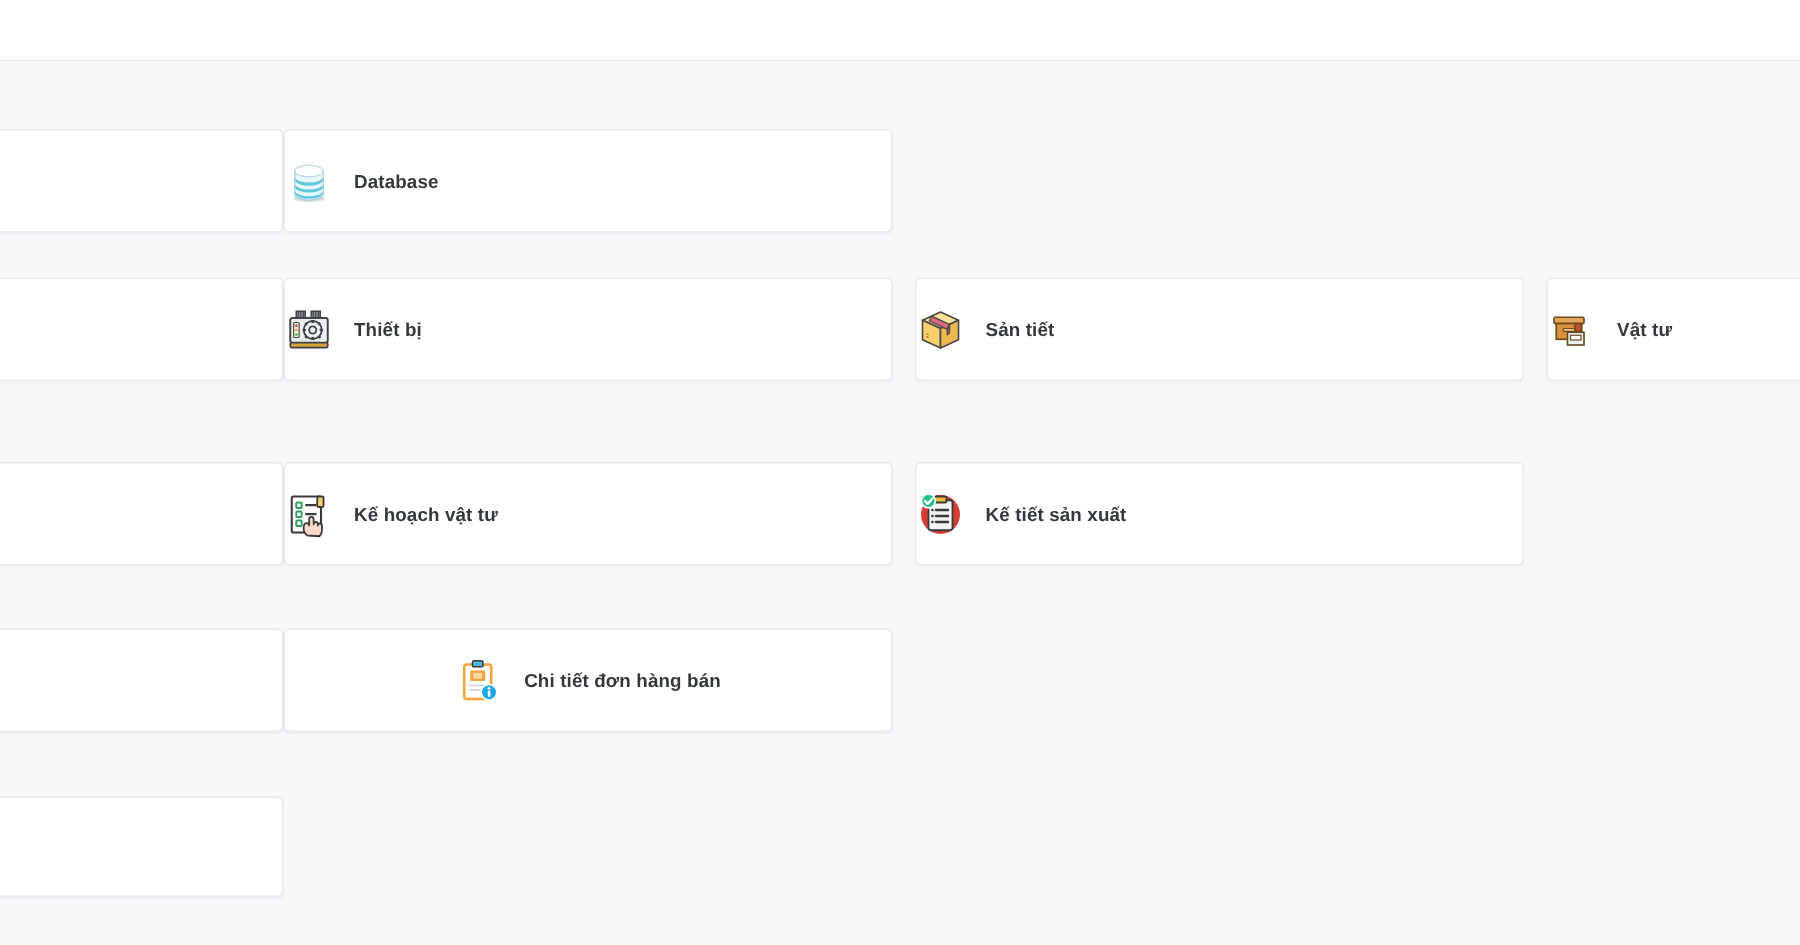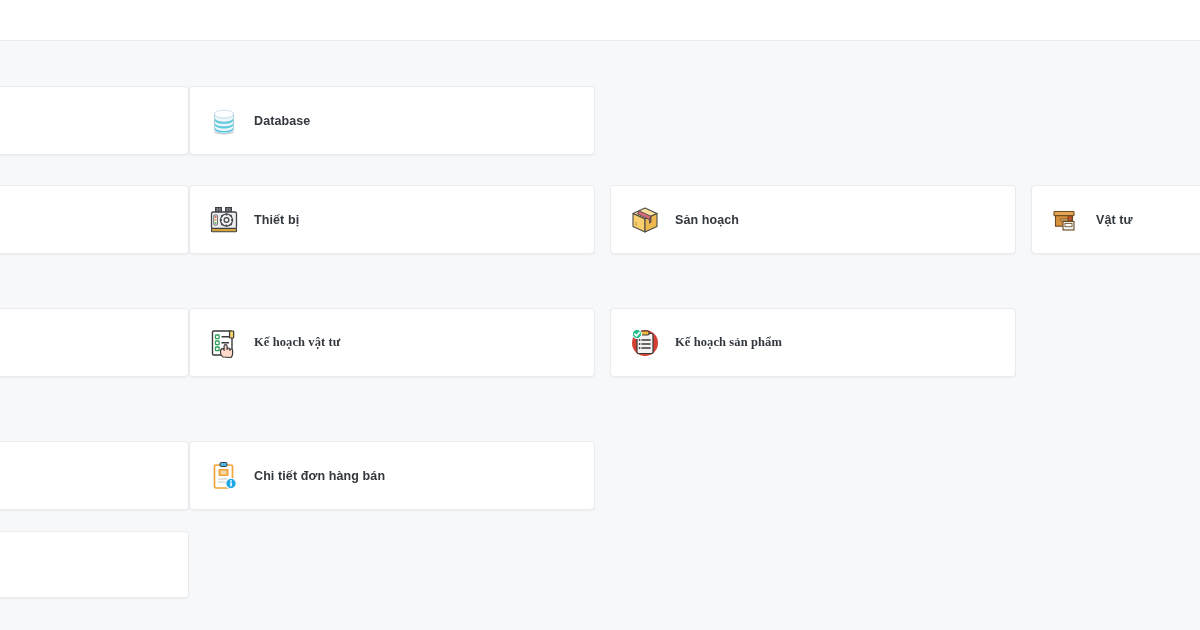--- a/index.html
+++ b/index.html
@@ -43,21 +43,20 @@
     border-radius: 4px;
     box-shadow: 0 1px 2px rgba(16, 24, 40, 0.045);
     display: flex;
     align-items: center;
     overflow: hidden;
   }
 
   .card-inner {
     display: flex;
     align-items: center;
-    padding-left: 18px;
     gap: 14px;
   }
 
   .card-icon {
     width: 32px;
     height: 32px;
     flex: 0 0 32px;
     display: block;
   }
 
@@ -70,22 +69,22 @@
   }
 
   
   .col-a { left: -114px; width: 303px; }
   .col-b { left: 189px;  width: 406px; }
   .col-c { left: 610px;  width: 406px; }
   .col-d { left: 1031px; width: 406px; }
 
   .row-1 { top: 45px;  height: 69px; }
   .row-2 { top: 144px; height: 69px; }
-  .row-3 { top: 267px; height: 69px; font-family: Liberation Serif, serif; }
-  .row-4 { top: 400px; height: 69px; }
+  .row-3 { top: 267px; height: 69px; }
+  .row-4 { top: 378px; height: 69px; justify-content: center; }
   .row-5 { top: 490px; height: 67px; }
 </style>
 </head>
 <body>
 
 <div class="topbar"></div>
 
 <div class="canvas">
 
   <div class="card col-a row-1">
@@ -159,21 +158,21 @@
       <span class="card-icon">
         <svg viewBox="0 0 32 32" width="32" height="32">
           <path d="M16 4 L28 9.5 L16 15 L4 9.5 Z" fill="#fbe09a" stroke="#4a4a4a" stroke-width="1.1" stroke-linejoin="round"></path>
           <path d="M4 9.5 L16 15 L16 28 L4 22.5 Z" fill="#f9cf6d" stroke="#4a4a4a" stroke-width="1.1" stroke-linejoin="round"></path>
           <path d="M28 9.5 L16 15 L16 28 L28 22.5 Z" fill="#edb94e" stroke="#4a4a4a" stroke-width="1.1" stroke-linejoin="round"></path>
           <path d="M10 6.8 L22 12.3 L20.5 15.6 L8.6 10 Z" fill="#d9697a" stroke="#4a4a4a" stroke-width="0.9" stroke-linejoin="round"></path>
           <path d="M20.5 15.6 L22 12.3 L22 18 L20.5 19.2 Z" fill="#c2566a" stroke="#4a4a4a" stroke-width="0.9" stroke-linejoin="round"></path>
           <path d="M6.5 18.5 l1.6 .7 m-1.6 1.1 l1.6 .7" stroke="#9a7a2e" stroke-width="0.8" fill="none"></path>
         </svg>
       </span>
-      <span class="card-label">Sản hoạch</span>
+      <span class="card-label">Sản tiết</span>
     </div>
   </div>
 
   <div class="card col-d row-2">
     <div class="card-inner">
       <span class="card-icon">
         <svg viewBox="0 0 32 32" width="32" height="32">
           <rect x="4" y="7.5" width="20" height="4.2" rx="0.8" fill="#e6a456" stroke="#6b4a1f" stroke-width="1.1"></rect>
           <rect x="5.5" y="11.7" width="17" height="10.5" fill="#d8913f" stroke="#6b4a1f" stroke-width="1.1"></rect>
           <rect x="10" y="15" width="8" height="1.9" rx="0.9" fill="#f0c98c" stroke="#6b4a1f" stroke-width="0.8"></rect>
@@ -224,21 +223,21 @@
           </g>
           <g fill="#3a3a3a">
             <circle cx="10.6" cy="13" r="0.9"></circle>
             <circle cx="10.6" cy="17" r="0.9"></circle>
             <circle cx="10.6" cy="21" r="0.9"></circle>
           </g>
           <circle cx="8" cy="7" r="4.6" fill="#22c08c" stroke="#ffffff" stroke-width="1"></circle>
           <path d="M5.8 7.1 l1.7 1.8 l3 -3.4" fill="none" stroke="#ffffff" stroke-width="1.7" stroke-linecap="round" stroke-linejoin="round"></path>
         </svg>
       </span>
-      <span class="card-label">Kế hoạch sản phẩm</span>
+      <span class="card-label">Kế tiết sản xuất</span>
     </div>
   </div>
 
   <div class="card col-a row-4">
     <div class="card-inner">
       <span class="card-label"></span>
     </div>
   </div>
 
   <div class="card col-b row-4">

